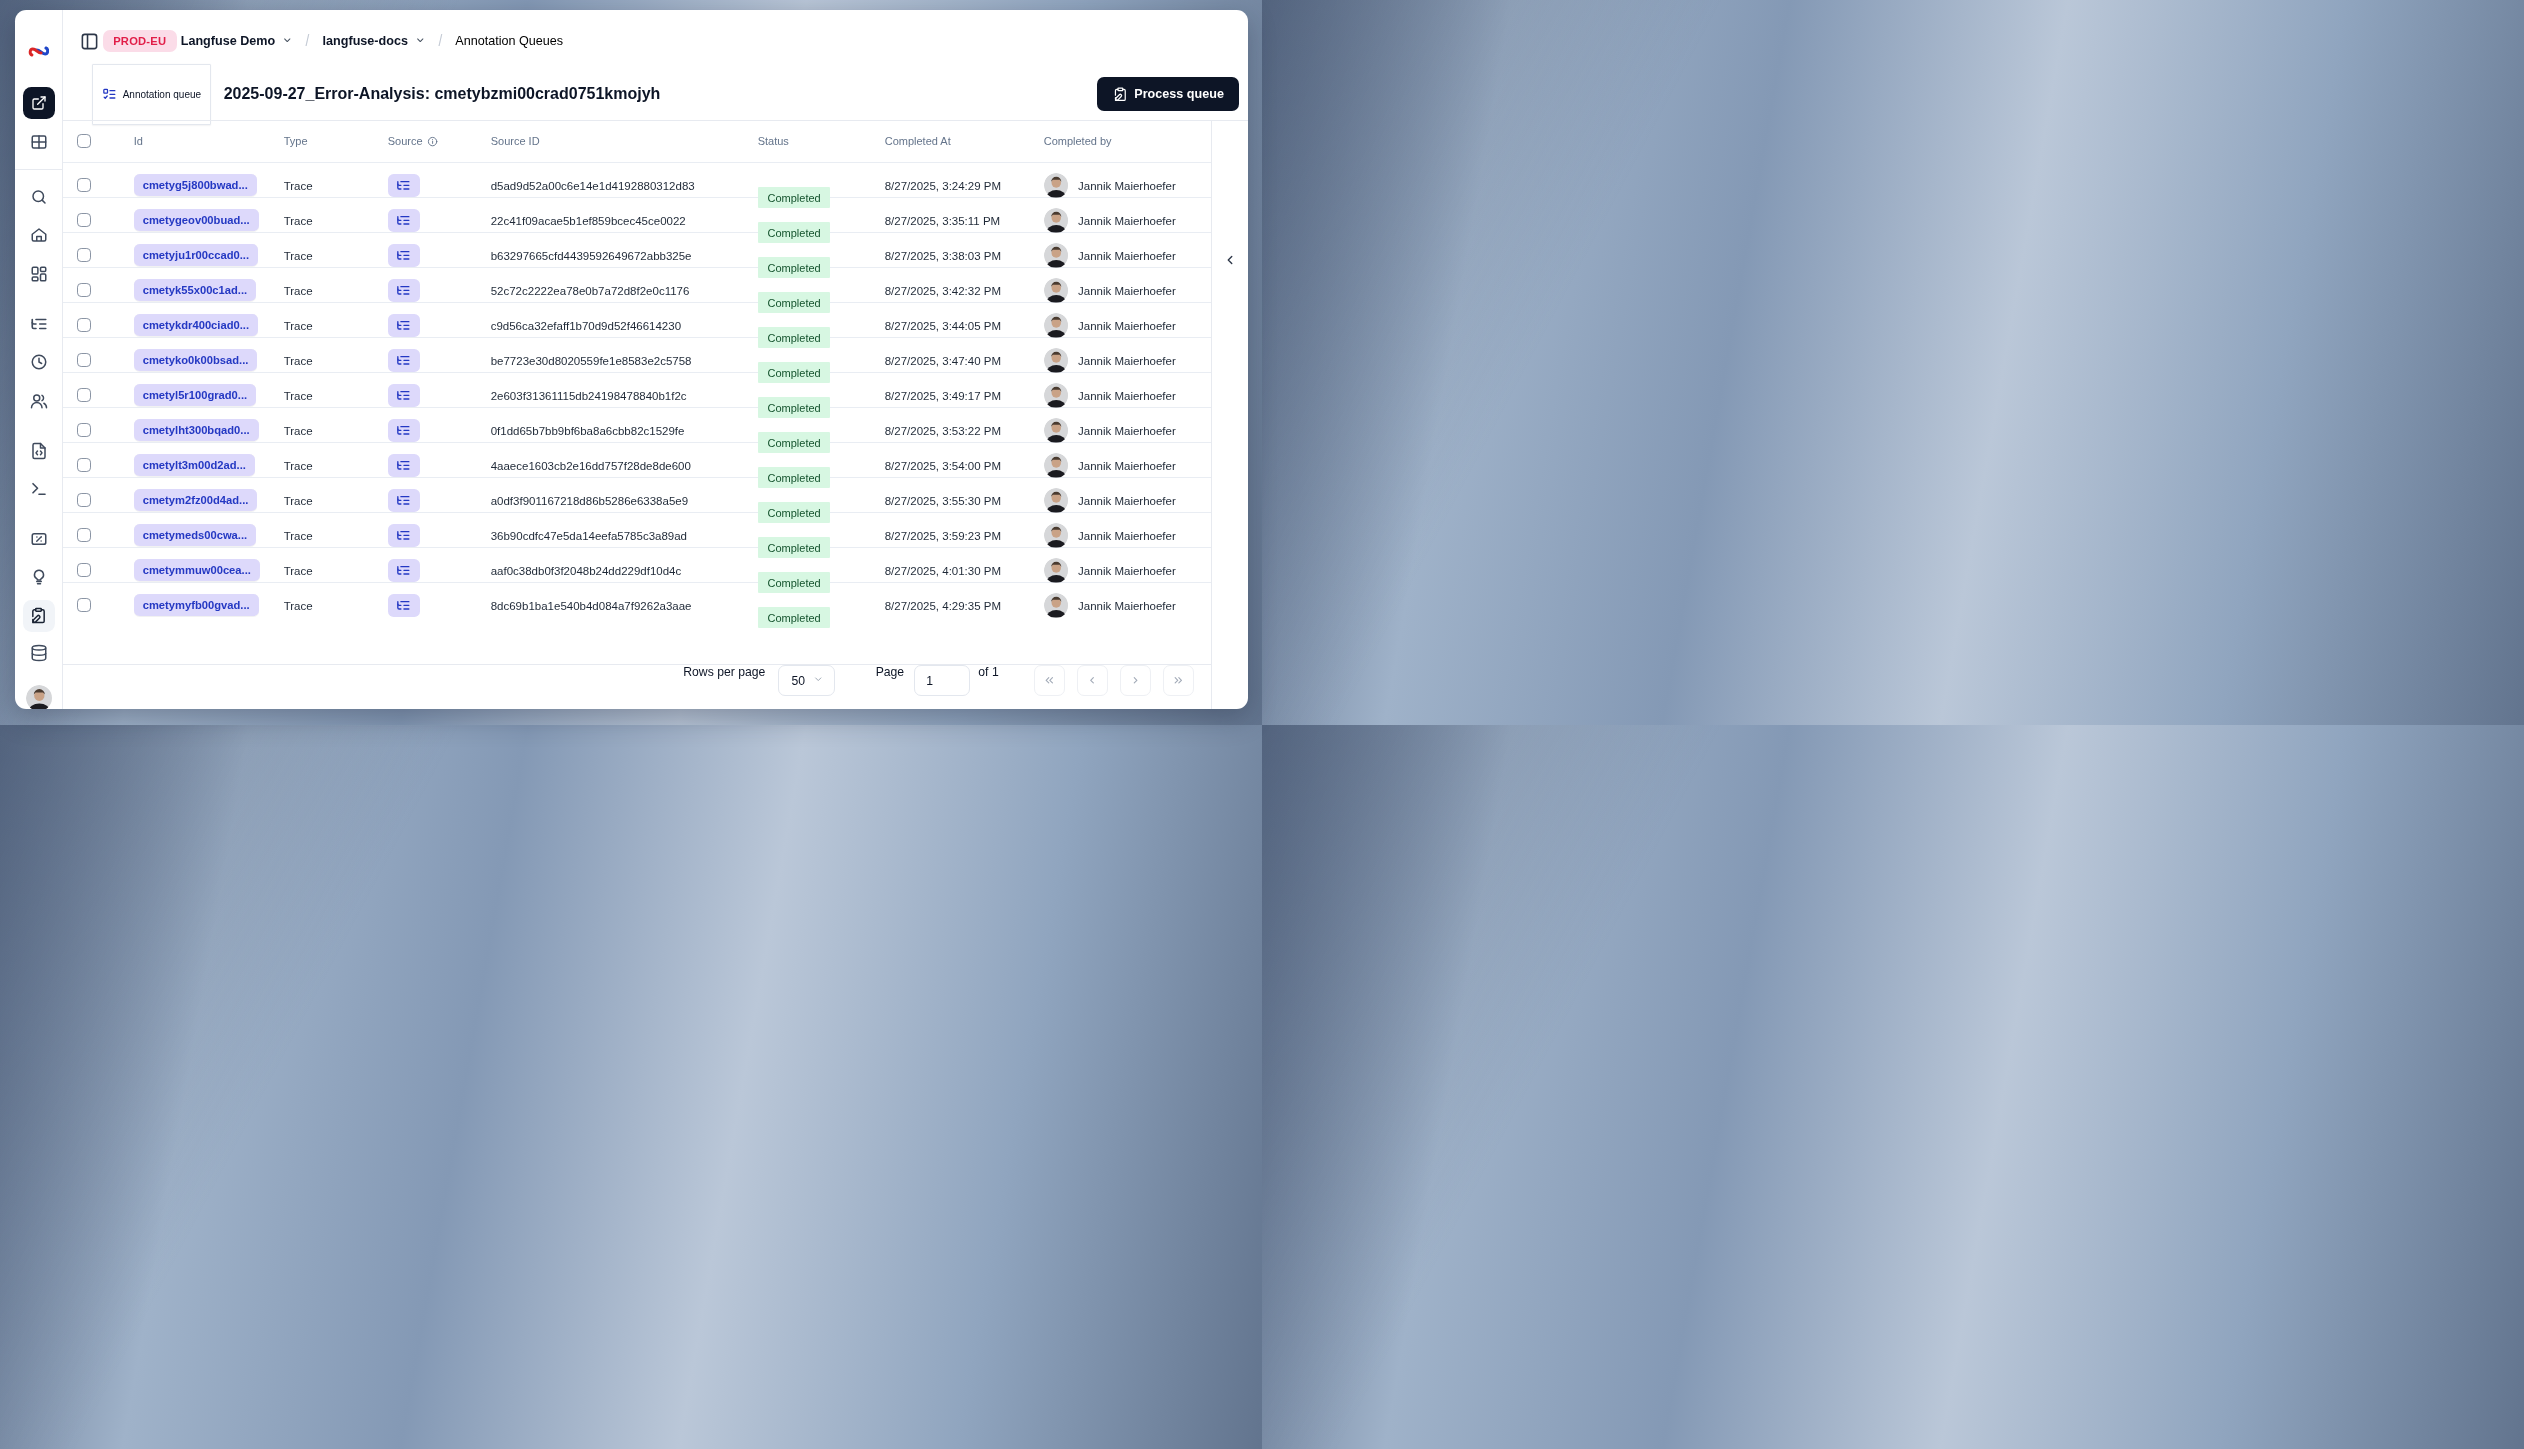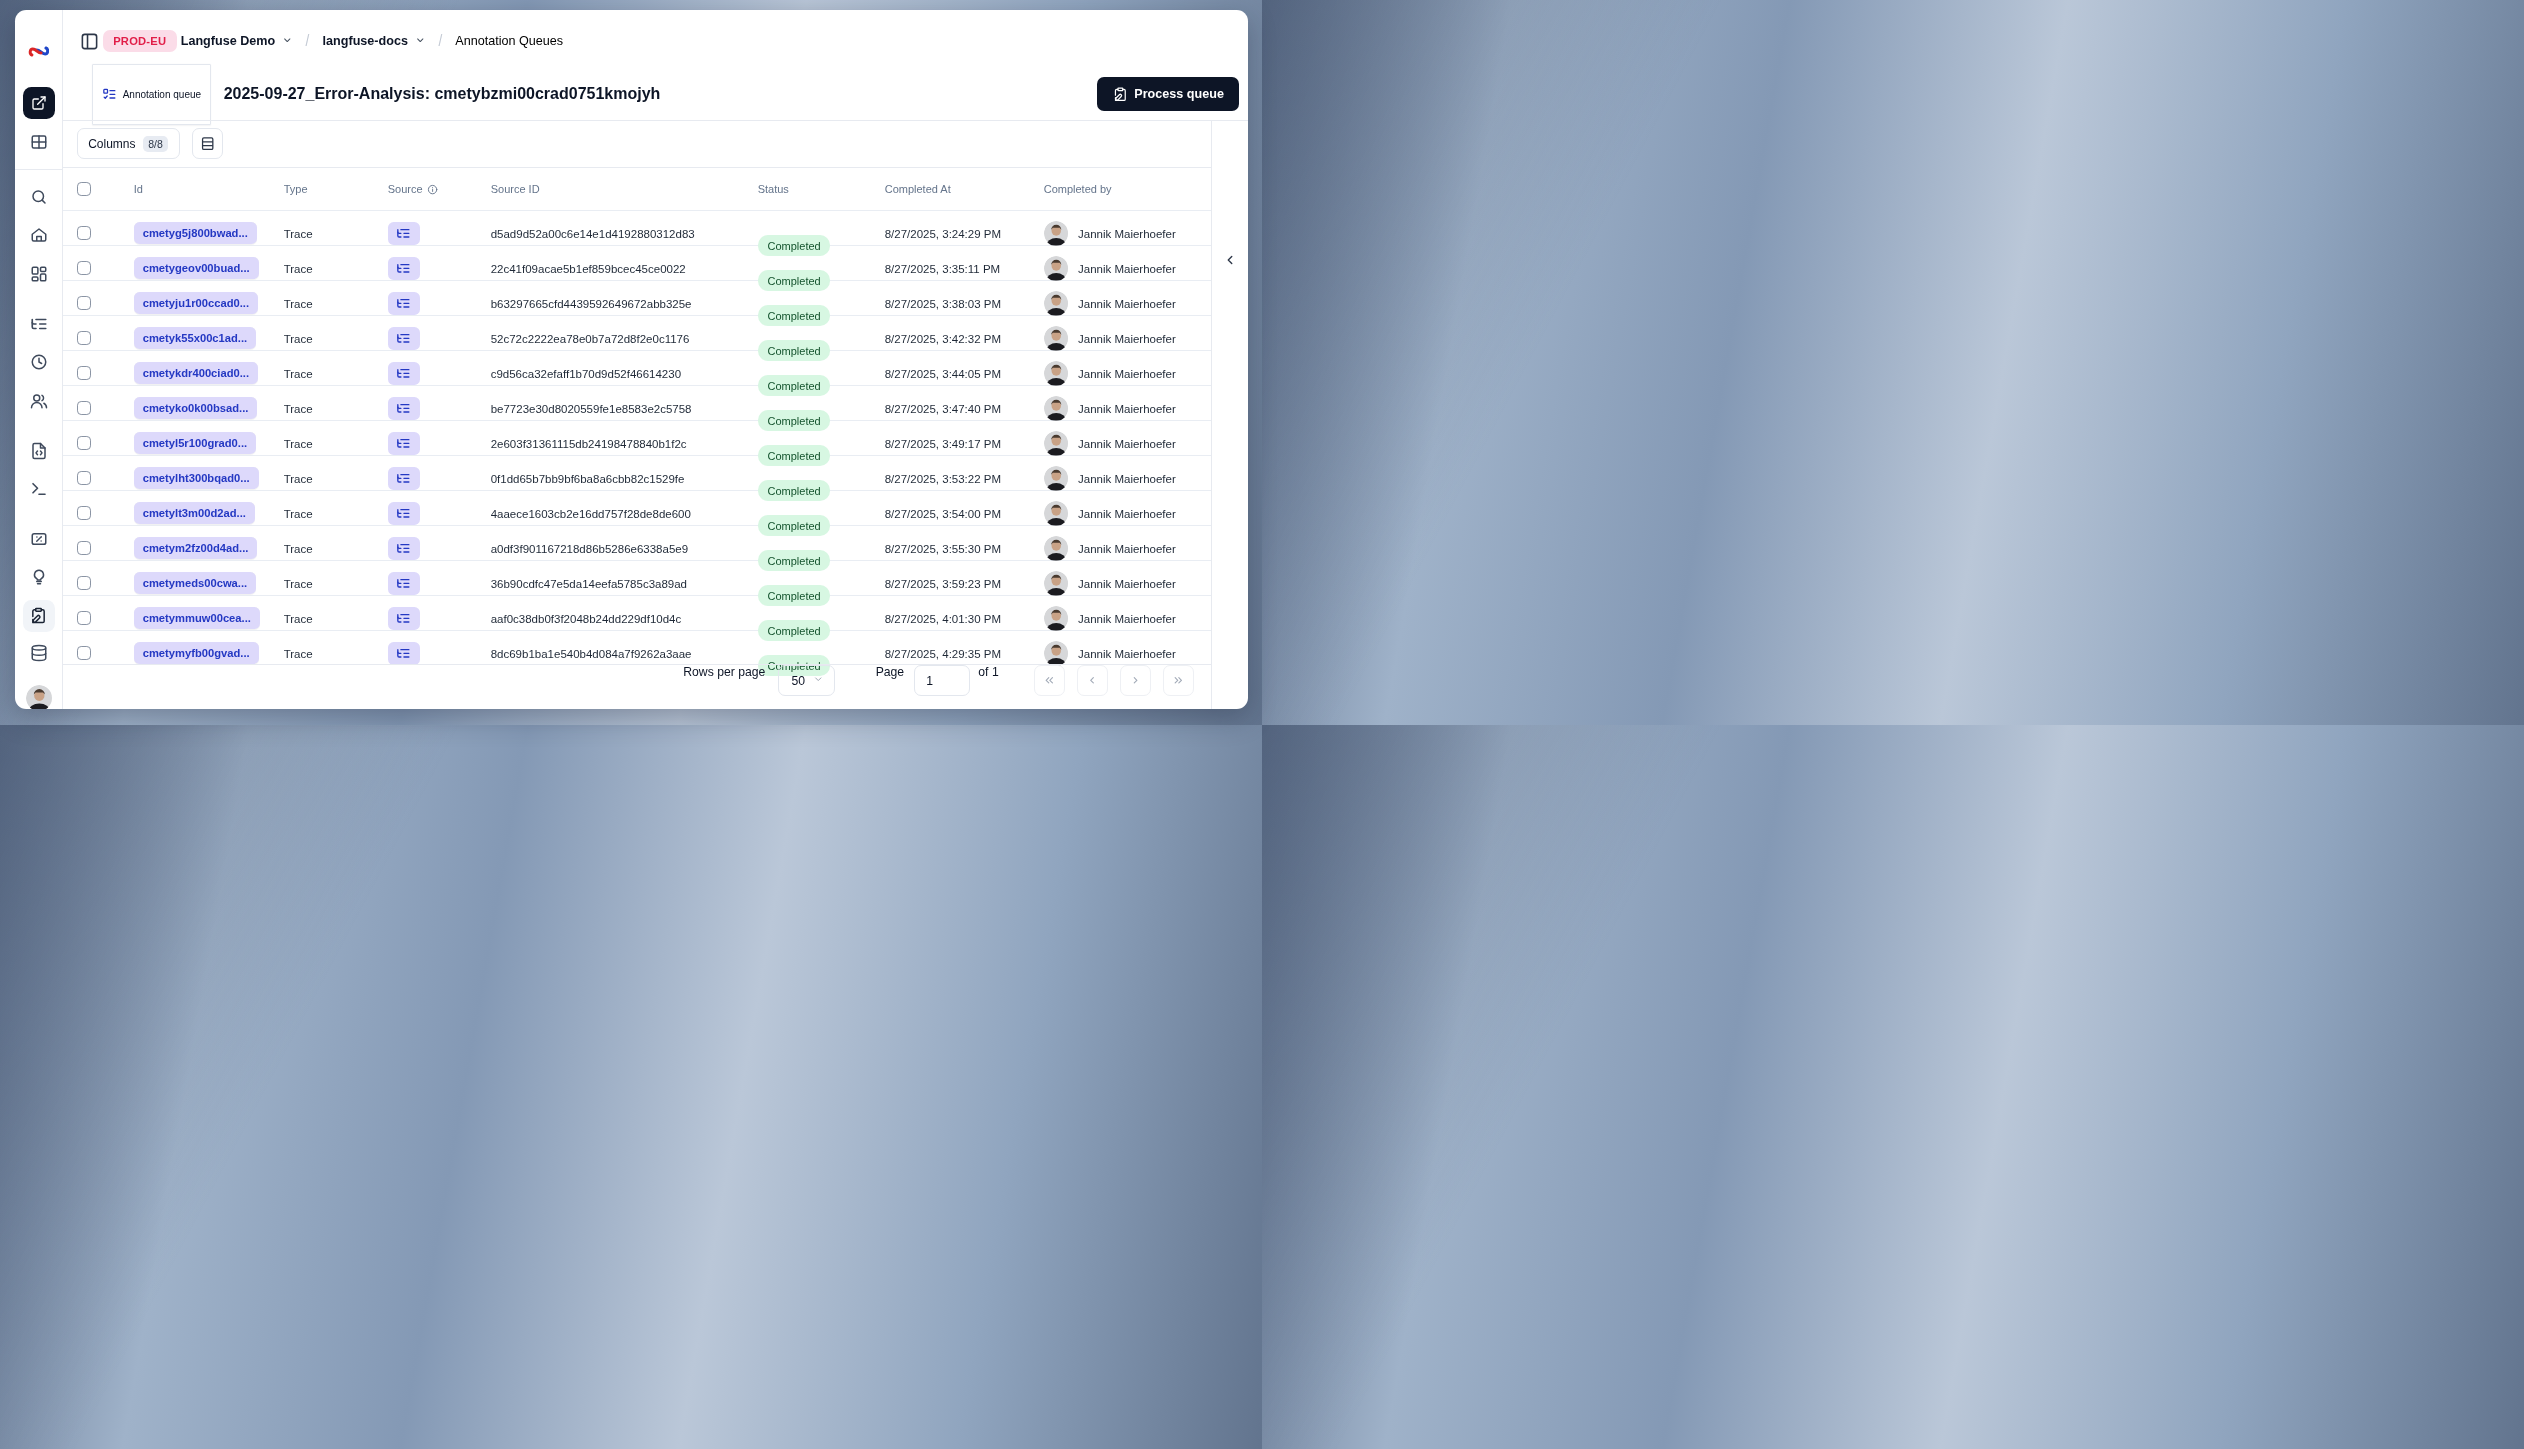--- a/index.html
+++ b/index.html
@@ -53,21 +53,21 @@
   .thead, .tr { display:grid; grid-template-columns:71px 150px 104px 103px 267px 127px 159px 1fr; align-items:center; }
   .thead { height:42px; color:#64748b; font-size:11px; font-weight:500; }
   .th { display:flex; align-items:center; gap:4.9px; }
   .tr { height:35px; border-top:0.7px solid #e9edf3; font-size:11.5px; color:#1f2937; }
   .rows { flex:1; min-height:0; }
   .td-check { padding-left:14px; }
   .checkbox { width:14px; height:14px; border:1.1px solid #8a94a4; border-radius:4.2px; background:#fff; display:inline-block; cursor:pointer; }
   .id-pill { display:inline-block; max-width:139px; background:var(--pill-bg,#ddd9fb); color:var(--accent,#2438c3); font-weight:700; font-size:11.2px; padding:4.9px 9px; border-radius:5.6px; white-space:nowrap; overflow:hidden; cursor:pointer; box-shadow:0 0.7px 0.7px rgba(15,23,42,.06); }
   .source-pill { width:32px; height:23px; background:var(--pill-bg,#ddd9fb); color:var(--accent,#2438c3); border-radius:5.6px; display:inline-flex; align-items:center; justify-content:center; cursor:pointer; }
   .td-srcid { font-weight:500; }
-  .status-badge { display:inline-block; background:var(--ok-bg,#d7f7e2); color:var(--ok-text,#14532d); font-size:11px; font-weight:500; padding:4.2px 9.8px; border-radius:10px;margin-top:24px; }
+  .status-badge { display:inline-block; background:var(--ok-bg,#d7f7e2); color:var(--ok-text,#14532d); font-size:11px; font-weight:500; padding:4.2px 9.8px; border-radius:1px;margin-top:24px; }
   .td-by { display:flex; align-items:center; gap:9.8px; }
   
   .tfooter { height:45px; border-top:0.7px solid #e7eaf0; display:flex; align-items:flex-start; justify-content:flex-end; padding-right:17px; font-size:12.2px; color:#0d1526; }
   .select-box { display:flex; align-items:center; gap:8.4px; border:0.7px solid #e3e7ee; border-radius:7px; height:31.5px; padding:0 9.8px 0 12.6px; margin-left:12.6px; cursor:pointer; color:#0d1526; }
   .select-box .chev { color:#9aa3b0; }
   .page-label { margin-left:41px; }
   .page-input { width:56px; height:31.5px; border:0.7px solid #e3e7ee; border-radius:7px; margin-left:9.8px; padding-left:11.2px; font-size:12.2px; color:#0d1526; font-family:"Liberation Sans",sans-serif; }
   .of-label { margin-left:8.4px; }
   .pager { display:flex; gap:12px; margin-left:35px; }
   .pager-btn { width:31px; height:31px; border:0.7px solid #eef0f4; border-radius:7px; background:#fff; display:flex; align-items:center; justify-content:center; color:#a3abb8; cursor:pointer; }
@@ -256,33 +256,20 @@
             <path d="M10.4 12.6a2 2 0 0 1 3 3L8 21l-4 1 1-4Z"></path>
           </svg>
         <span>Process queue</span>
       </button>
     </div>
     <div class="hdiv"></div>
 
     <div class="content">
       <div class="table-col">
 
-        <div class="toolbar">
-          <button class="columns-btn">
-            <span>Columns</span>
-            <span class="count-badge">8/8</span>
-          </button>
-          <button class="rowheight-btn">
-            <svg width="15.4" height="15.4" viewBox="0 0 24 24" fill="none" stroke="currentColor" stroke-width="2">
-                <rect x="4" y="3" width="16" height="18" rx="2"></rect>
-                <path d="M4 9h16"></path>
-                <path d="M4 15h16"></path>
-              </svg>
-          </button>
-        </div>
 
         <div class="thead">
           <div class="th td-check">
               <span class="checkbox"></span>
             </div>
           <div class="th">
               <span>Id</span>
             </div>
           <div class="th">
               <span>Type</span>

